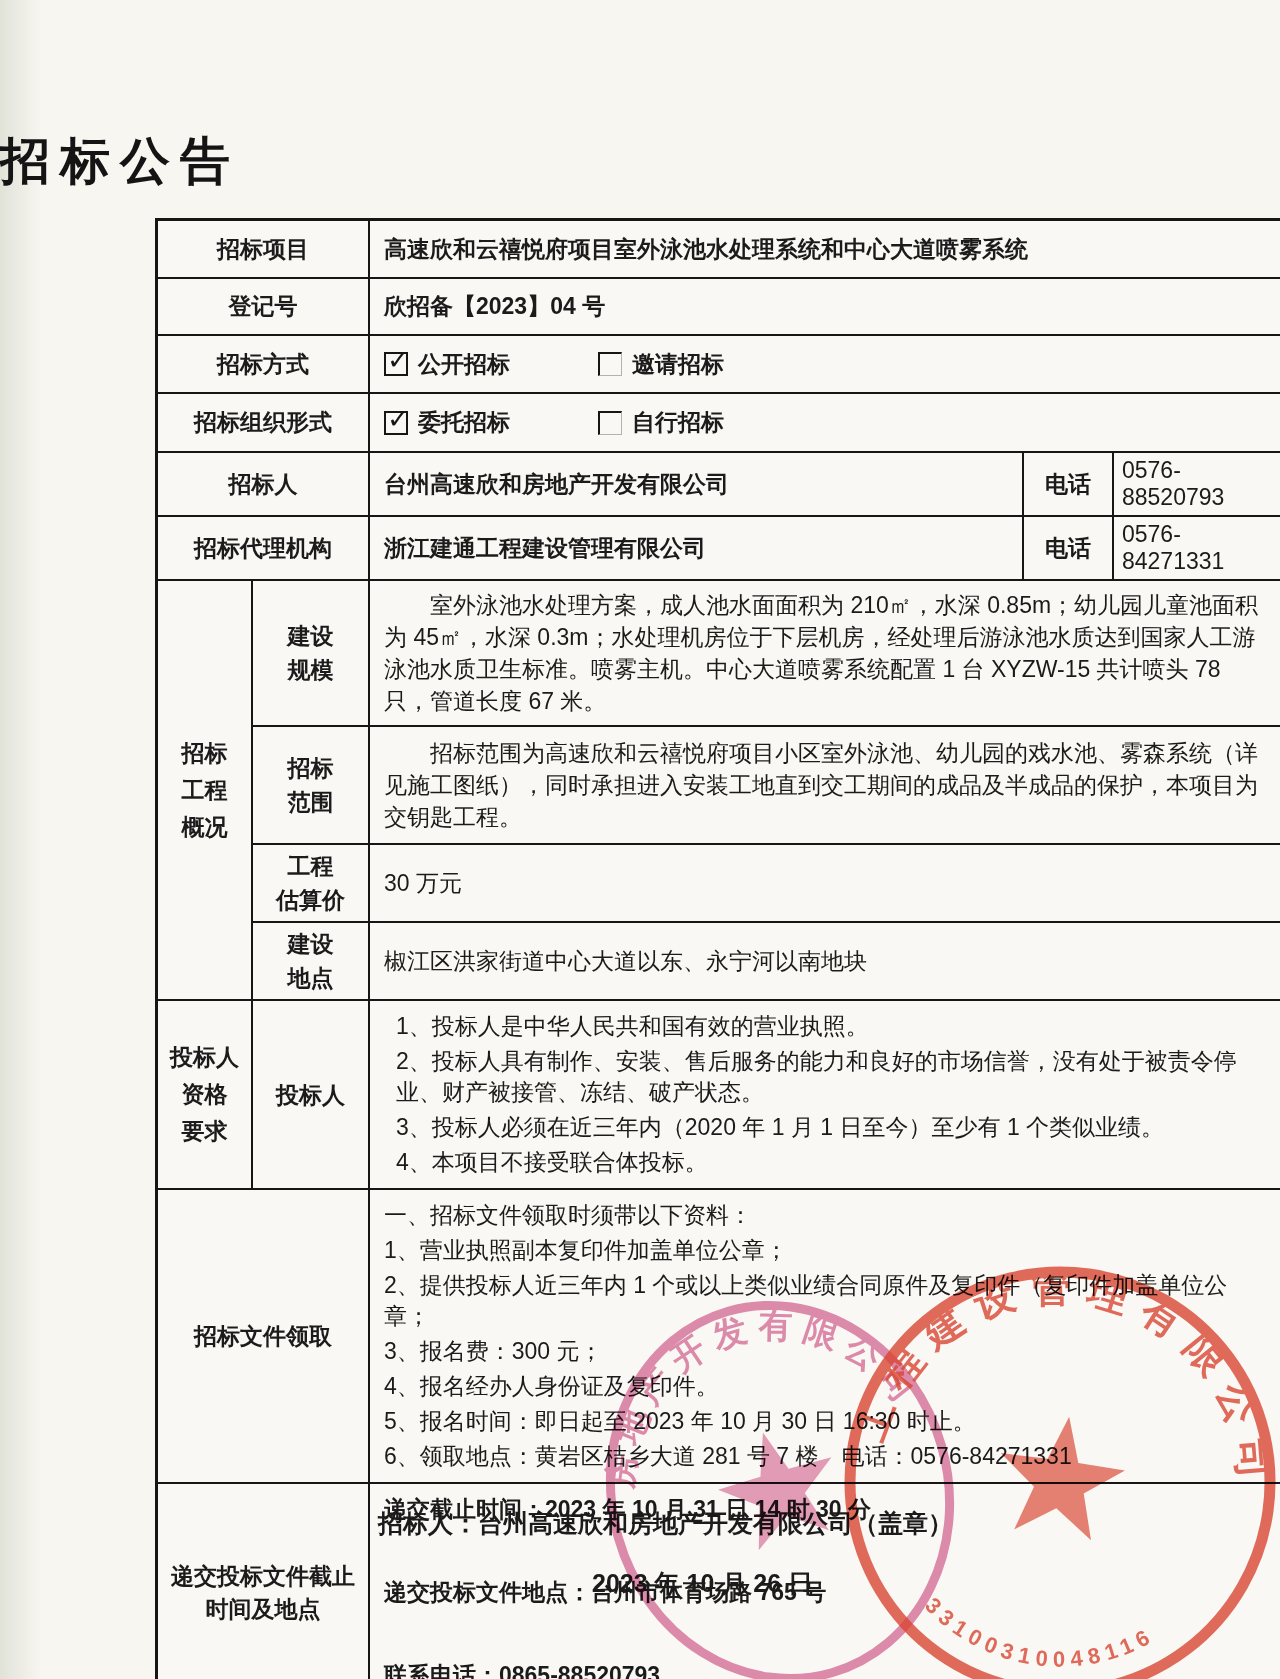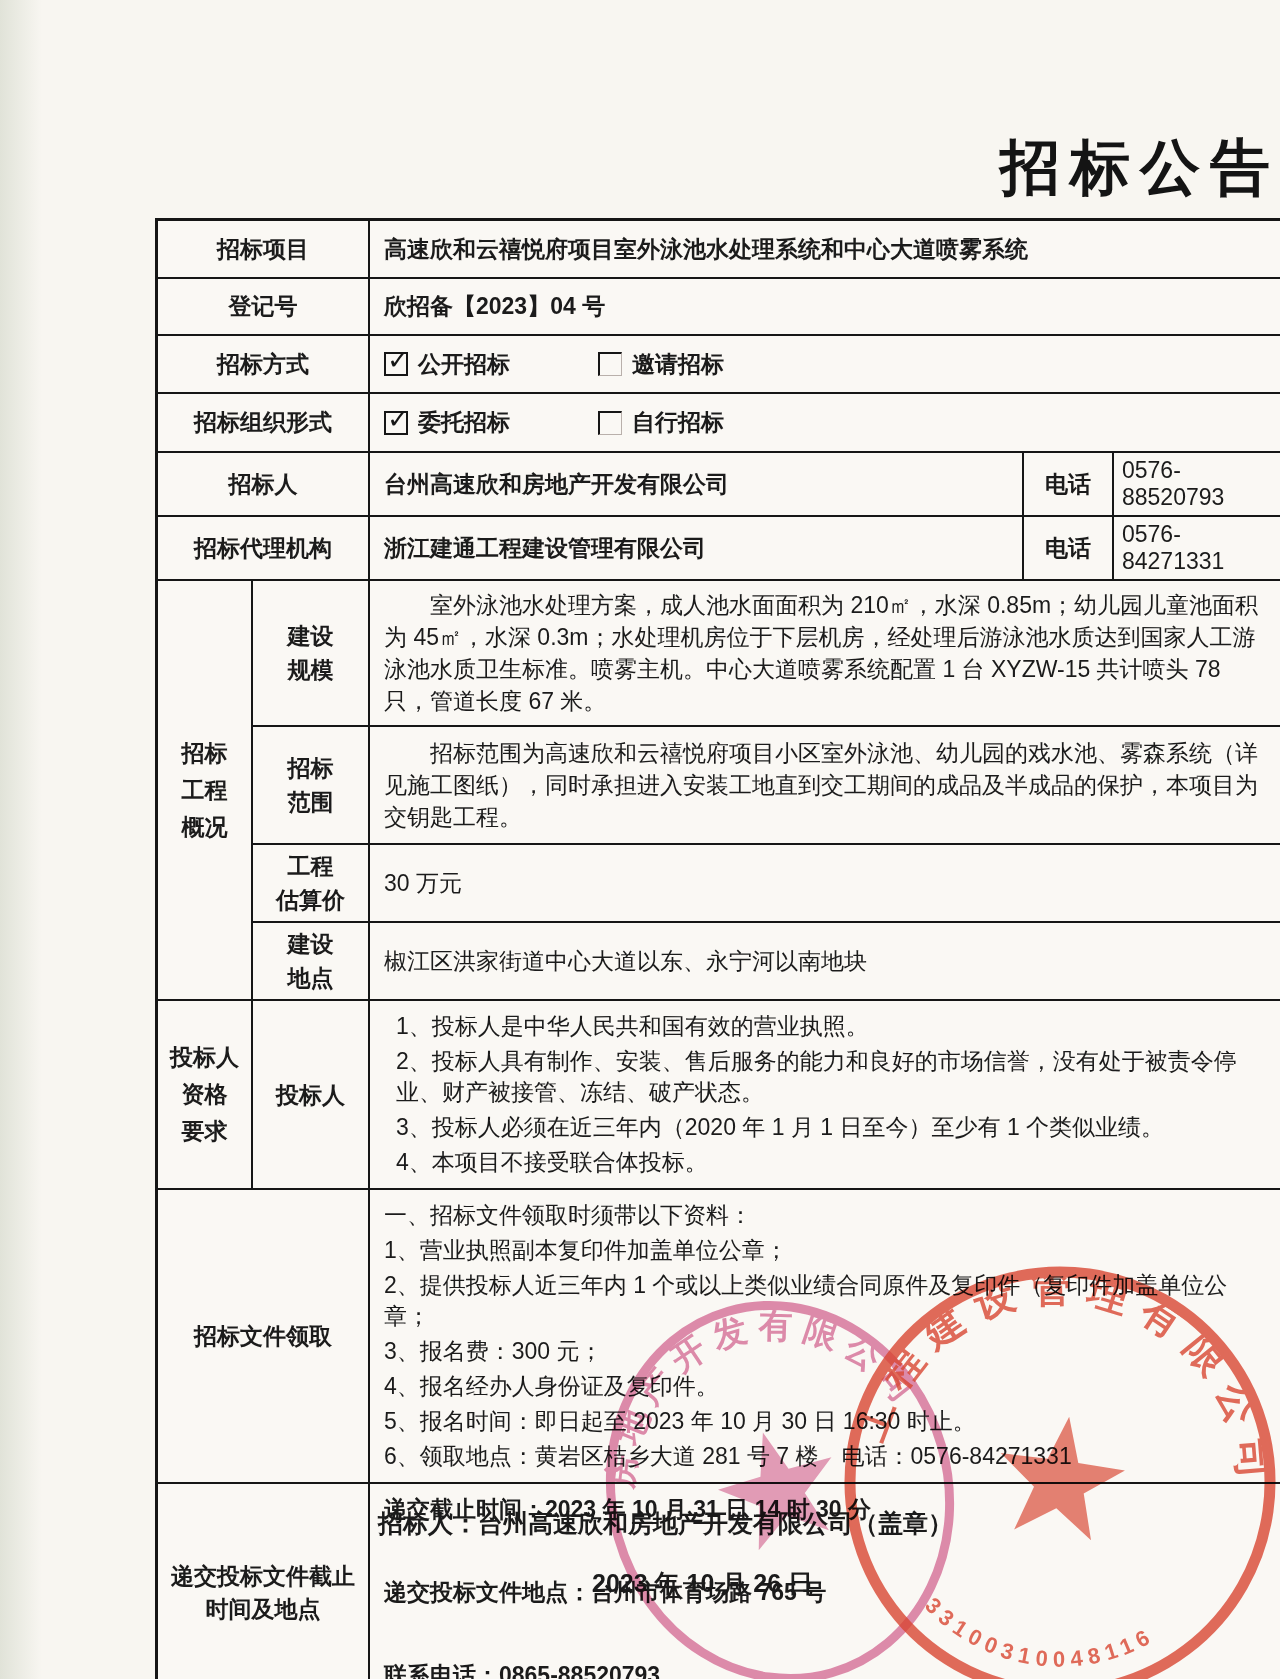--- a/index.html
+++ b/index.html
@@ -10,23 +10,23 @@
     font-family:"Liberation Sans","DejaVu Sans",sans-serif;
     color:#1b1b1b;
     overflow:hidden;
   }
   .scan-edge {
     position:absolute; left:0; top:0; width:42px; height:100%;
     background:linear-gradient(to right, rgba(196,203,186,.45), rgba(196,203,186,0));
   }
   .doc-title {
     position:absolute; top:128px; left:0; width:1280px;
-    text-align:right;
+    text-align:left;
     font-family:"Liberation Serif","DejaVu Serif",serif;
-    font-size:60px; font-weight:700; letter-spacing:10px; color:#141414;
+    font-size:50px; font-weight:700; letter-spacing:10px; color:#141414;
   }
   .doc-table {
     position:absolute; left:155px; top:218px; width:1130px;
     border:3px solid #161616;
     background:rgba(255,255,255,.25);
     font-size:23px;
   }
   .row { display:flex; border-bottom:2.5px solid #161616; align-items:stretch; }
   .row:last-child { border-bottom:none; }
   .label-cell {

